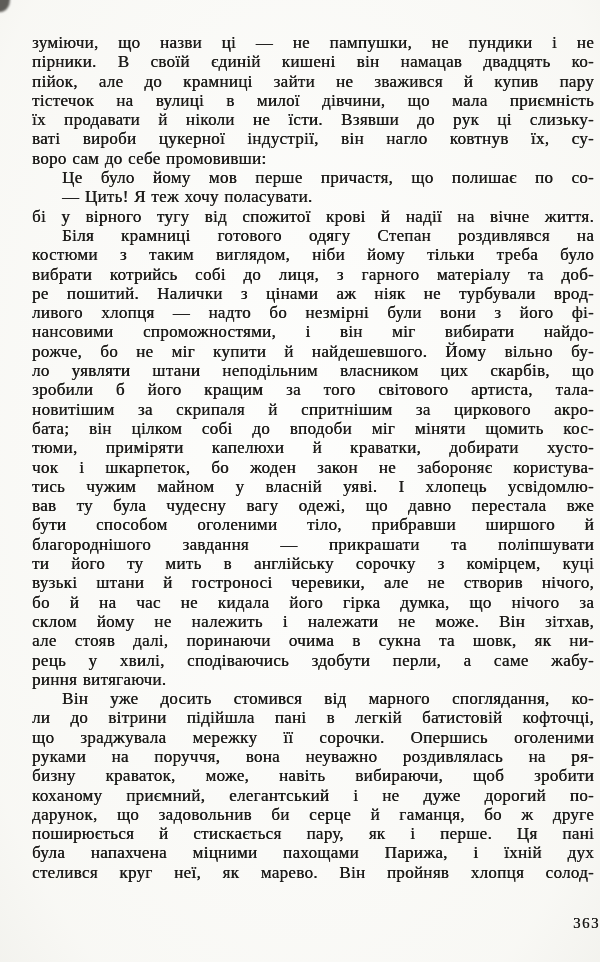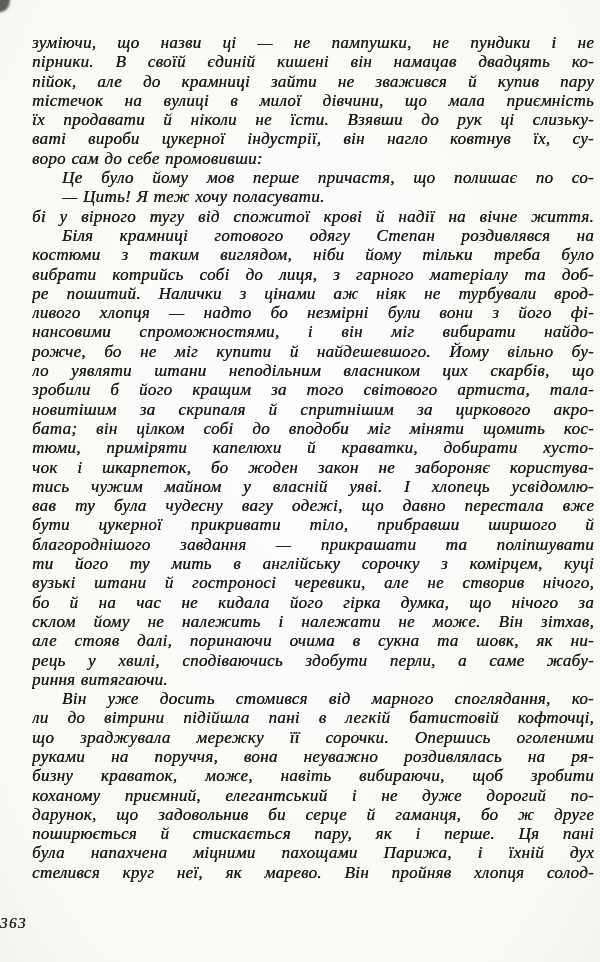--- a/index.html
+++ b/index.html
@@ -1,15 +1,15 @@
 <!DOCTYPE html>
 <html><head>
 <meta charset="utf-8">
 <style>
-  * { margin: 0; padding: 0; box-sizing: border-box; font-style: italic; }
+  * { margin: 0; padding: 0; box-sizing: border-box; }
   html, body {
     width: 600px;
     height: 962px;
     overflow: hidden;
   }
   body {
     font-family: "Liberation Serif", "DejaVu Serif", serif;
     background: #fbfbf8;
   }
   .page {
@@ -54,21 +54,21 @@
     text-align-last: justify;
   }
   .line.ind {
     padding-left: 30px;
   }
   .page-number {
     position: absolute;
     left: 0;
     top: 915px;
     width: 600px;
-    text-align: left;
+    text-align: right;
     font-size: 15px;
     letter-spacing: 1.5px;
     text-shadow: 0.3px 0 0 currentColor;
   }
 </style>
 </head>
 <body style="background: rgb(251, 251, 248);">
 
 <div class="page">
   <div class="smudge"></div>
@@ -91,21 +91,21 @@
       <div class="line j">нансовими спроможностями, і він міг вибирати найдо-</div>
       <div class="line j">рожче, бо не міг купити й найдешевшого. Йому вільно бу-</div>
       <div class="line j">ло уявляти штани неподільним власником цих скарбів, що</div>
       <div class="line j">зробили б його кращим за того світового артиста, тала-</div>
       <div class="line j">новитішим за скрипаля й спритнішим за циркового акро-</div>
       <div class="line j">бата; він цілком собі до вподоби міг міняти щомить кос-</div>
       <div class="line j">тюми, приміряти капелюхи й краватки, добирати хусто-</div>
       <div class="line j">чок і шкарпеток, бо жоден закон не забороняє користува-</div>
       <div class="line j">тись чужим майном у власній уяві. І хлопець усвідомлю-</div>
       <div class="line j">вав ту була чудесну вагу одежі, що давно перестала вже</div>
-      <div class="line j">бути цукерної прикривати тіло, прибравши ширшого й</div>
+      <div class="line j">бути способом оголеними тіло, прибравши ширшого й</div>
       <div class="line j">благороднішого завдання — прикрашати та поліпшувати</div>
       <div class="line j">ти його ту мить в англійську сорочку з комірцем, куці</div>
       <div class="line j">вузькі штани й гостроносі черевики, але не створив нічого,</div>
       <div class="line j">бо й на час не кидала його гірка думка, що нічого за</div>
       <div class="line j">склом йому не належить і належати не може. Він зітхав,</div>
       <div class="line j">але стояв далі, поринаючи очима в сукна та шовк, як ни-</div>
       <div class="line j">рець у хвилі, сподіваючись здобути перли, а саме жабу-</div>
       <div class="line">риння витягаючи.</div>
       <div class="line j ind">Він уже досить стомився від марного споглядання, ко-</div>
       <div class="line j">ли до вітрини підійшла пані в легкій батистовій кофточці,</div>

